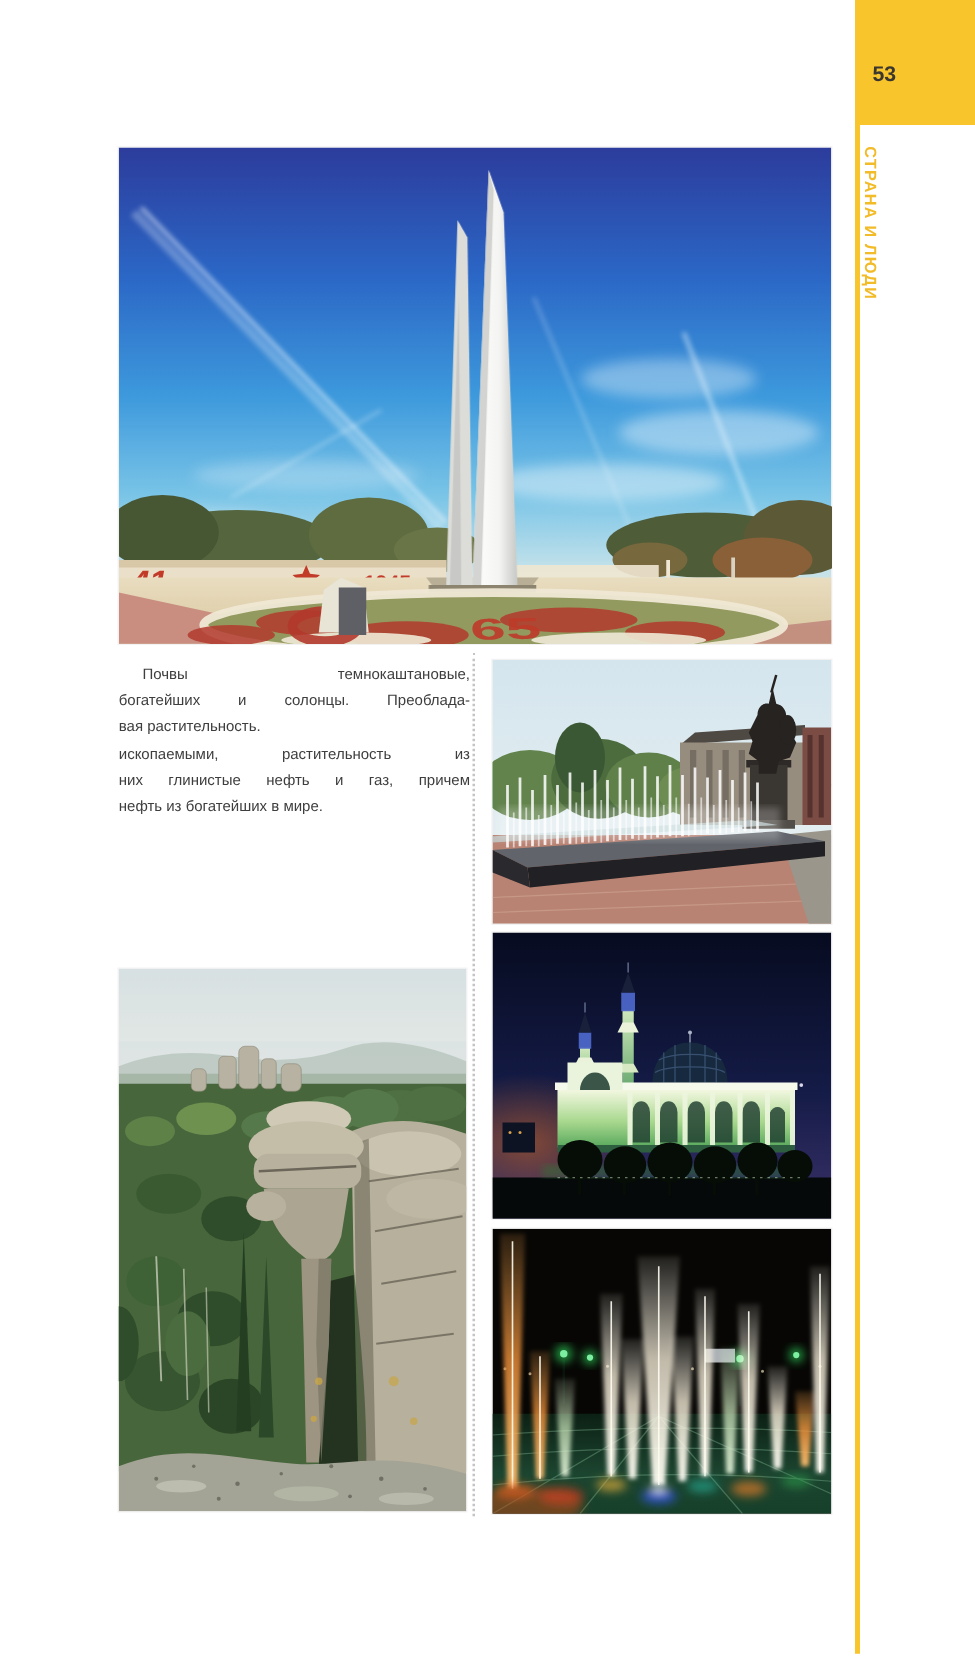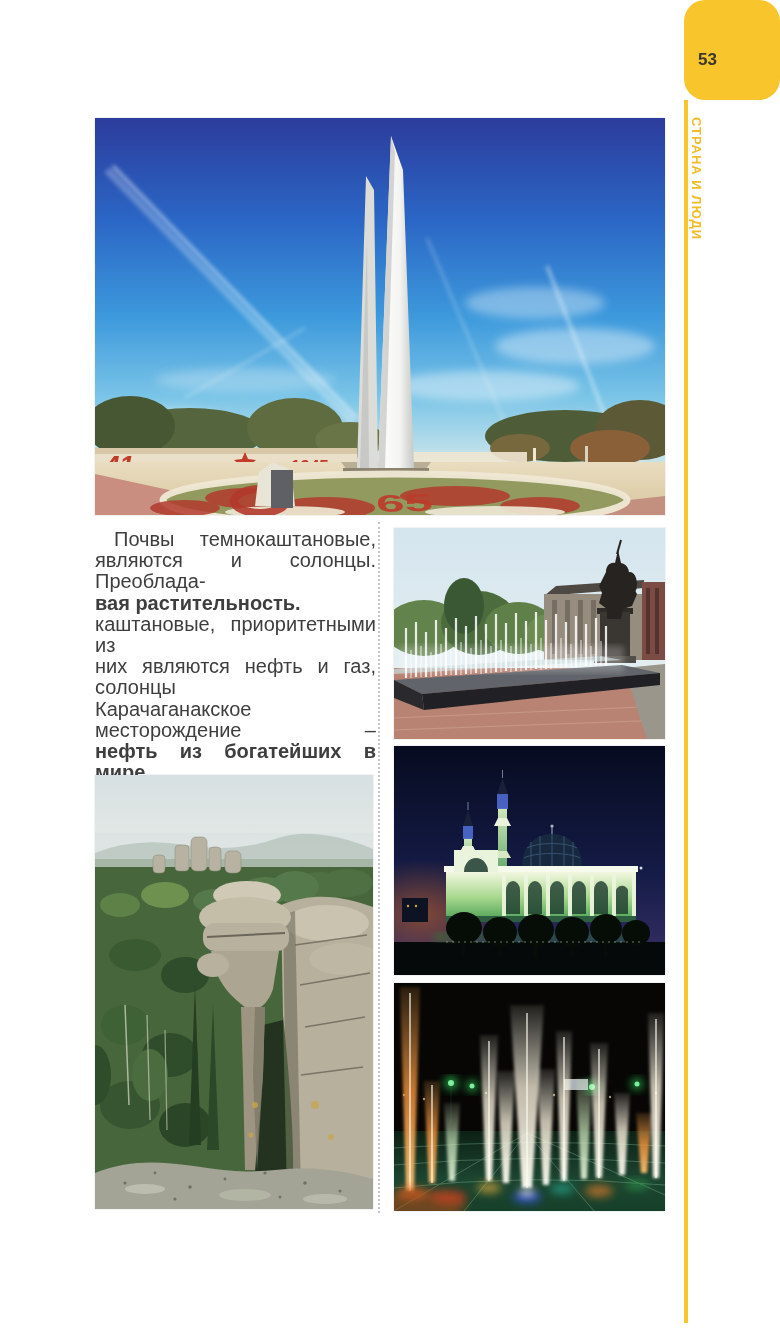--- a/index.html
+++ b/index.html
@@ -1,38 +1,38 @@
 <!DOCTYPE html>
 <html><head>
 <meta charset="utf-8">
 <style>
   html,body{margin:0;padding:0;background:#ffffff;}
   .page{position:relative;width:780px;height:1329px;background:#ffffff;overflow:hidden;
         font-family:"Liberation Sans", sans-serif;}
   
-  .tab-block{position:absolute;left:684px;top:0;width:96px;height:100px;background:#F8C52C;border-radius:21px;}
+  .tab-block{position:absolute;left:684px;top:0;width:96px;height:100px;background:#F8C52C;}
   .page-number{position:absolute;left:14px;top:50px;font-size:17px;font-weight:bold;color:#3B372E;}
   .tab-line{position:absolute;left:684px;top:100px;width:4px;height:1223px;background:#F8C52C;}
   .side-label{position:absolute;left:689px;top:117px;writing-mode:vertical-rl;
               font-size:13px;font-weight:bold;letter-spacing:1px;color:#F2BB28;white-space:nowrap;}
   
   .fig{position:absolute;box-shadow:0 0 0 1px rgba(0,0,0,.05);}
   .fig svg{display:block;width:100%;height:100%;}
   .fig-monument{left:95px;top:118px;width:570px;height:397px;}
   .fig-rocks{left:95px;top:775px;width:278px;height:434px;}
   .fig-fountain{left:394px;top:528px;width:271px;height:211px;}
   .fig-mosque{left:394px;top:746px;width:271px;height:229px;}
   .fig-nightfountain{left:394px;top:983px;width:271px;height:228px;}
   .divider{position:absolute;left:378px;top:522px;height:691px;width:0;border-left:2px dotted #C4C4C4;}
   
   .textcol{position:absolute;left:95px;top:529px;width:281px;color:#3E3E3E;
-           font-size:20px;line-height:21.2px;}
+           font-size:12px;line-height:21.2px;}
   .tl{text-align:justify;text-align-last:justify;}
   .tl.first{text-indent:19px;}
-  .tl.last{text-align-last:left;font-weight:bold;}
+  .tl.last{text-align-last:left;}
 </style>
 </head>
 <body>
 
 <div class="page">
 
   <div class="tab-block">
     <span class="page-number">53</span>
   </div>
   <div class="tab-line"></div>
@@ -134,25 +134,24 @@
         <ellipse cx="165" cy="383" rx="26" ry="12" fill="none" stroke="#B23A2E" stroke-width="8" opacity=".9"></ellipse>
         <text transform="translate(282,394) scale(1.7,.8) rotate(-3)" font-size="30" font-weight="bold" fill="#BE3A2A" opacity=".9">65</text>
         <polygon points="160,388 200,388 196,352 178,344 164,354" fill="#E8E4D6"></polygon>
         <rect x="176" y="352" width="22" height="38" fill="#5F5F66"></rect>
       </g>
     </svg>
   </figure>
 
   <section class="textcol">
     <div class="tl first">Почвы темнокаштановые,</div>
-    <div class="tl">являются и солонцы. Преоблада-</div>
+    <div class="tl">богатейших и солонцы. Преоблада-</div>
     <div class="tl last">вая растительность.</div>
-    <div class="tl">каштановые, приоритетными из</div>
-    <div class="tl">них являются нефть и газ, солонцы</div>
-    <div class="tl">Карачаганакское месторождение –</div>
+    <div class="tl">ископаемыми, растительность из</div>
+    <div class="tl">них глинистые нефть и газ, причем</div>
     <div class="tl last">нефть из богатейших в мире.</div>
   </section>
 
   <div class="divider"></div>
 
   <figure class="fig fig-fountain" style="margin:0" aria-label="Фонтан и конный памятник на городской площади">
     <svg viewBox="0 0 271 211" preserveAspectRatio="none">
       <defs>
         <linearGradient id="f-sky" x1="0" y1="0" x2="0" y2="1">
           <stop offset="0" stop-color="#D4E5EE"></stop>

